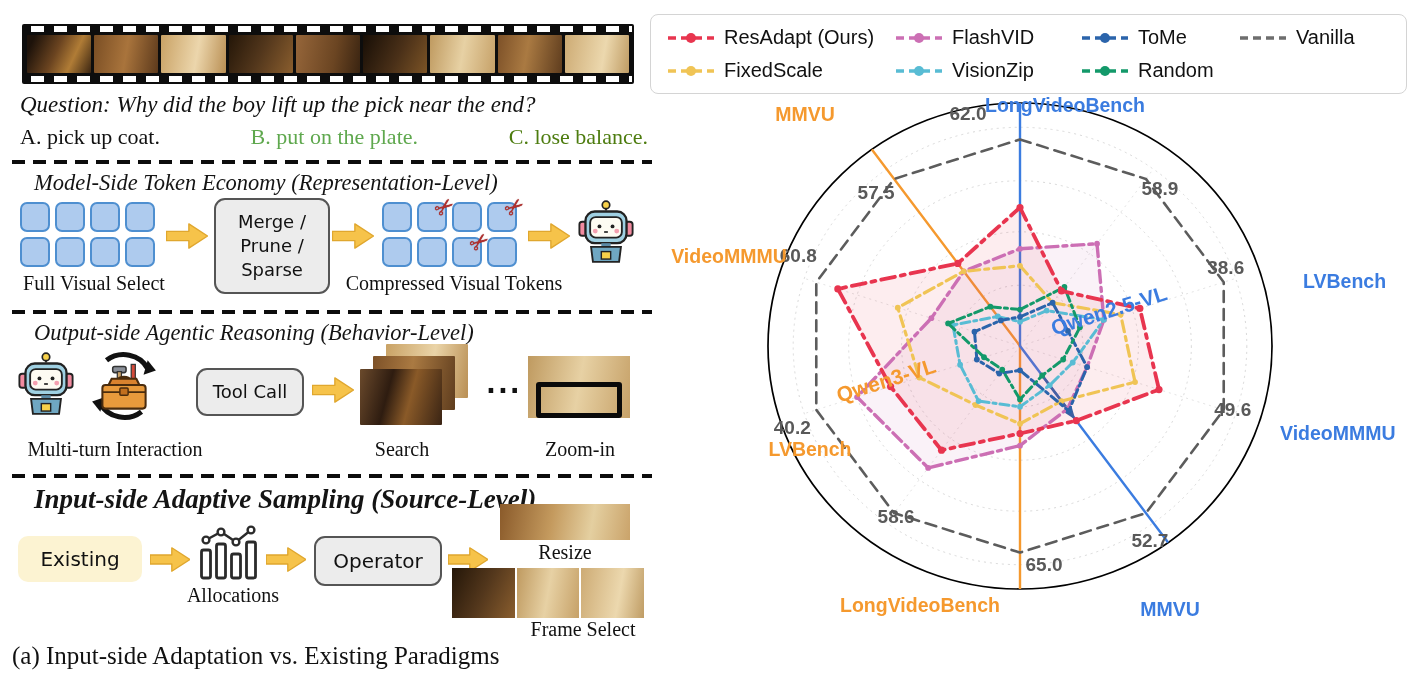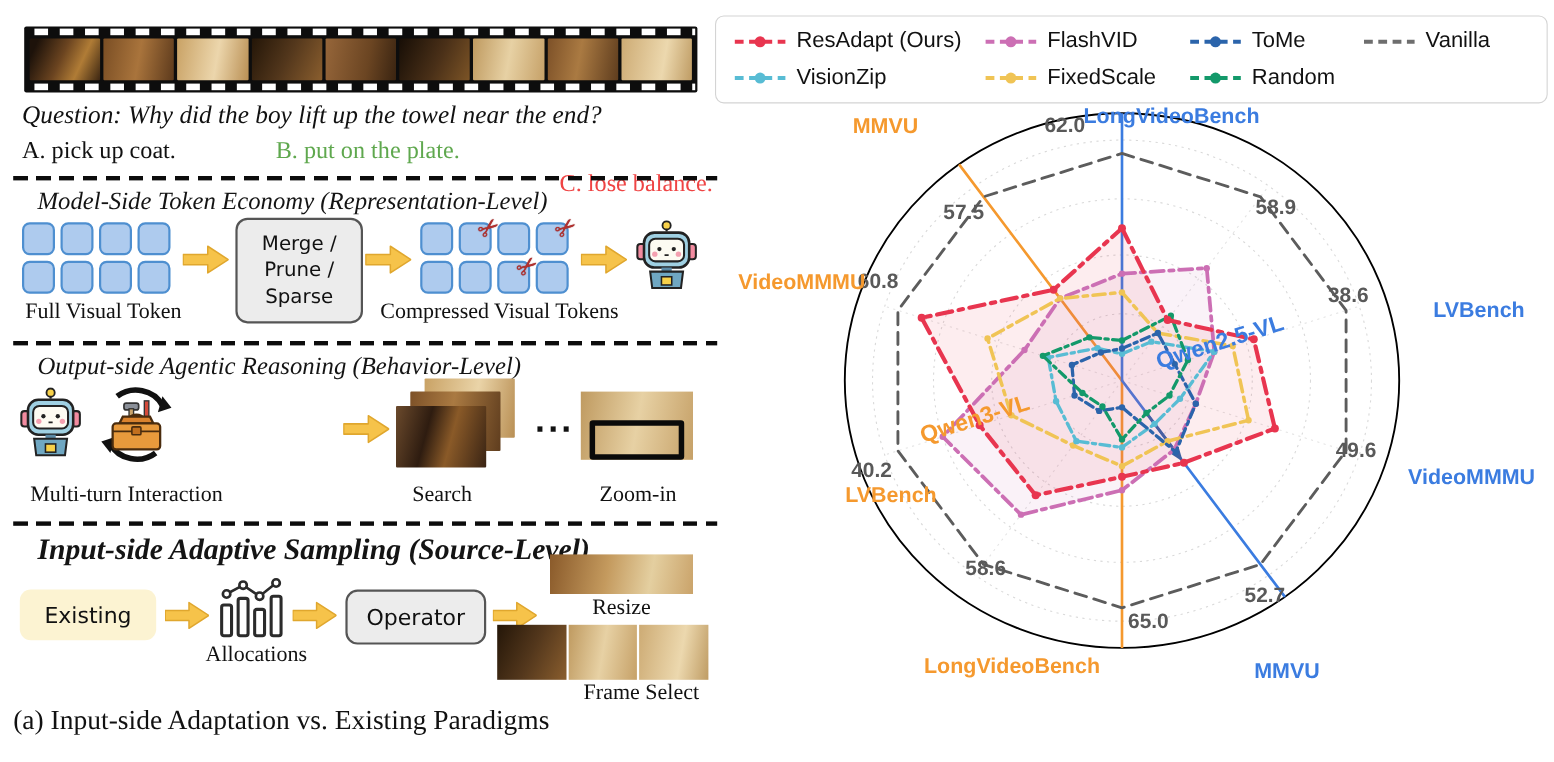--- a/index.html
+++ b/index.html
@@ -64,26 +64,26 @@
         <div class="frame f4"></div>
         <div class="frame f5"></div>
         <div class="frame f6"></div>
         <div class="frame f7"></div>
         <div class="frame f8"></div>
         <div class="frame f9"></div>
       </div>
     <div class="sprockets"></div>
   </div>
 
-  <div class="abs question"><span>Question:</span>&nbsp;<span>Why did the boy lift up the towel near the end?</span></div>
+  <div class="abs question"><span>Question:</span>&nbsp;<span>Why did the boy lift up the pick near the end?</span></div>
 
   <div class="abs answers" id="answers-row">
       <span style="color: rgb(17, 17, 17);">A. pick up coat.</span>
       <span style="color: rgb(95, 168, 78);">B. put on the plate.</span>
-      <span style="color: #ef4444; margin-top: 30px;">C. lose balance.</span>
+      <span style="color: #4d7c0f;">C. lose balance.</span>
     </div>
 
   <div class="abs divider" style="top:160px"></div>
   <div class="abs sec-title" style="top:170px">Model-Side Token Economy (Representation-Level)</div>
 
   <div class="abs token-grid" id="full-token-grid" style="left:20px;top:202px">
       <div class="token"></div>
       <div class="token"></div>
       <div class="token"></div>
       <div class="token"></div>
@@ -132,21 +132,21 @@
         <circle cx="23" cy="28" r="2.1" fill="#222"></circle>
         <circle cx="37" cy="28" r="2.1" fill="#222"></circle>
         <line x1="28" y1="34" x2="32" y2="34" stroke="#222" stroke-width="1.8"></line>
         <circle cx="18.5" cy="33" r="2.6" fill="#f4a0b0"></circle>
         <circle cx="41.5" cy="33" r="2.6" fill="#f4a0b0"></circle>
         <rect x="25" y="46" width="10" height="4" fill="#5b8aa6"></rect>
         <path d="M14 50 L46 50 L44 66 L16 66 Z" fill="#6fa7c2" stroke="#222" stroke-width="2"></path>
         <rect x="25" y="55" width="10" height="8" fill="#f7d14a" stroke="#222" stroke-width="1.5"></rect>
       </svg></div>
 
-  <div class="abs diagram-label" style="left:4px;top:272px;width:180px">Full Visual Token</div>
+  <div class="abs diagram-label" style="left:4px;top:272px;width:180px">Full Visual Select</div>
   <div class="abs diagram-label" style="left:330px;top:272px;width:248px">Compressed Visual Tokens</div>
 
   <div class="abs divider" style="top:310px"></div>
   <div class="abs sec-title" style="top:320px">Output-side Agentic Reasoning (Behavior-Level)</div>
 
   <div class="abs" style="left:18px;top:352px"><svg width="56" height="64" viewBox="0 0 60 68">
         <line x1="30" y1="3" x2="30" y2="11" stroke="#222" stroke-width="2"></line>
         <circle cx="30" cy="5" r="4" fill="#f7d14a" stroke="#222" stroke-width="1.8"></circle>
         <rect x="1.5" y="23" width="8" height="15" rx="3" fill="#f28ba0" stroke="#222" stroke-width="2"></rect>
         <rect x="50.5" y="23" width="8" height="15" rx="3" fill="#f28ba0" stroke="#222" stroke-width="2"></rect>
@@ -168,20 +168,23 @@
         <polygon points="12,60 4,50 16,46" fill="#111"></polygon>
         <rect x="24" y="16" width="13" height="6" rx="2" fill="#8a8f98" stroke="#333" stroke-width="1.5"></rect>
         <rect x="28.5" y="21" width="4" height="11" fill="#caa36a" stroke="#333" stroke-width="1.2"></rect>
         <rect x="42" y="14" width="4" height="14" fill="#d44a3a" stroke="#333" stroke-width="1.2"></rect>
         <path d="M28 30 A8 7 0 0 1 42 30" fill="none" stroke="#4a2c0e" stroke-width="2.5"></path>
         <path d="M20 34 L50 34 L47 28 L23 28 Z" fill="#d9822e" stroke="#4a2c0e" stroke-width="2"></path>
         <rect x="14" y="34" width="42" height="23" rx="3" fill="#e89a3c" stroke="#4a2c0e" stroke-width="2"></rect>
         <line x1="14" y1="41" x2="56" y2="41" stroke="#4a2c0e" stroke-width="1.6"></line>
         <rect x="31" y="37" width="8" height="7" rx="1" fill="#c26f1e" stroke="#4a2c0e" stroke-width="1.4"></rect>
       </svg></div>
+  <div class="abs proc-box" style="left:196px;top:368px;width:104px;height:44px">
+      <span>Tool Call</span>
+    </div>
   <div class="abs" style="left:312px;top:376px"><svg width="42" height="28" viewBox="0 0 44 30">
         <polygon points="0,10 24,10 24,2 44,15 24,28 24,20 0,20" fill="#f6c34a" stroke="#e0a72e" stroke-width="1.5" stroke-linejoin="round"></polygon>
       </svg></div>
   <div class="abs" style="left:360px;top:344px;width:110px;height:88px">
     <div class="photo" style="left:26px;top:0;width:82px;height:54px;background:linear-gradient(100deg,#c9a265,#ead4a8 55%,#b98f54)"></div>
     <div class="photo" style="left:13px;top:12px;width:82px;height:54px;background:linear-gradient(100deg,#7d5128,#aa7a42 45%,#5f3d1e)"></div>
     <div class="photo" style="left:0;top:25px;width:82px;height:56px;background:linear-gradient(105deg,#6b4a2c 0%,#2e1c10 35%,#8a5a28 60%,#3a2414 100%)"></div>
   </div>
   <div class="abs ellipsis" style="left:486px;top:376px">···</div>
   <div class="abs" style="left:528px;top:356px;width:102px;height:62px;background:linear-gradient(100deg,#bf9a60,#e7d1a4 50%,#c6a168);position:absolute">
@@ -256,31 +259,31 @@
         <span>ToMe</span>
       </div>
       <div class="legend-item">
         <svg width="48" height="14" viewBox="0 0 48 14">
           <line x1="1" y1="7" x2="47" y2="7" stroke="#6e6e6e" stroke-width="3.6" stroke-dasharray="8 5"></line>
         </svg>
         <span>Vanilla</span>
       </div>
       <div class="legend-item">
         <svg width="48" height="14" viewBox="0 0 48 14">
+          <line x1="1" y1="7" x2="47" y2="7" stroke="#f0c455" stroke-width="3.6" stroke-dasharray="8 5"></line>
+          <circle cx="24" cy="7" r="5" fill="#f0c455"></circle>
+        </svg>
+        <span>FixedScale</span>
+      </div>
+      <div class="legend-item">
+        <svg width="48" height="14" viewBox="0 0 48 14">
           <line x1="1" y1="7" x2="47" y2="7" stroke="#58bcd4" stroke-width="3.6" stroke-dasharray="8 5"></line>
           <circle cx="24" cy="7" r="5" fill="#58bcd4"></circle>
         </svg>
         <span>VisionZip</span>
-      </div>
-      <div class="legend-item">
-        <svg width="48" height="14" viewBox="0 0 48 14">
-          <line x1="1" y1="7" x2="47" y2="7" stroke="#f0c455" stroke-width="3.6" stroke-dasharray="8 5"></line>
-          <circle cx="24" cy="7" r="5" fill="#f0c455"></circle>
-        </svg>
-        <span>FixedScale</span>
       </div>
       <div class="legend-item">
         <svg width="48" height="14" viewBox="0 0 48 14">
           <line x1="1" y1="7" x2="47" y2="7" stroke="#13996a" stroke-width="3.6" stroke-dasharray="8 5"></line>
           <circle cx="24" cy="7" r="5" fill="#13996a"></circle>
         </svg>
         <span>Random</span>
       </div>
     </div>
   <div class="abs" id="radar-wrap"><svg width="758" height="530" font-family="&quot;Liberation Sans&quot;, sans-serif">

